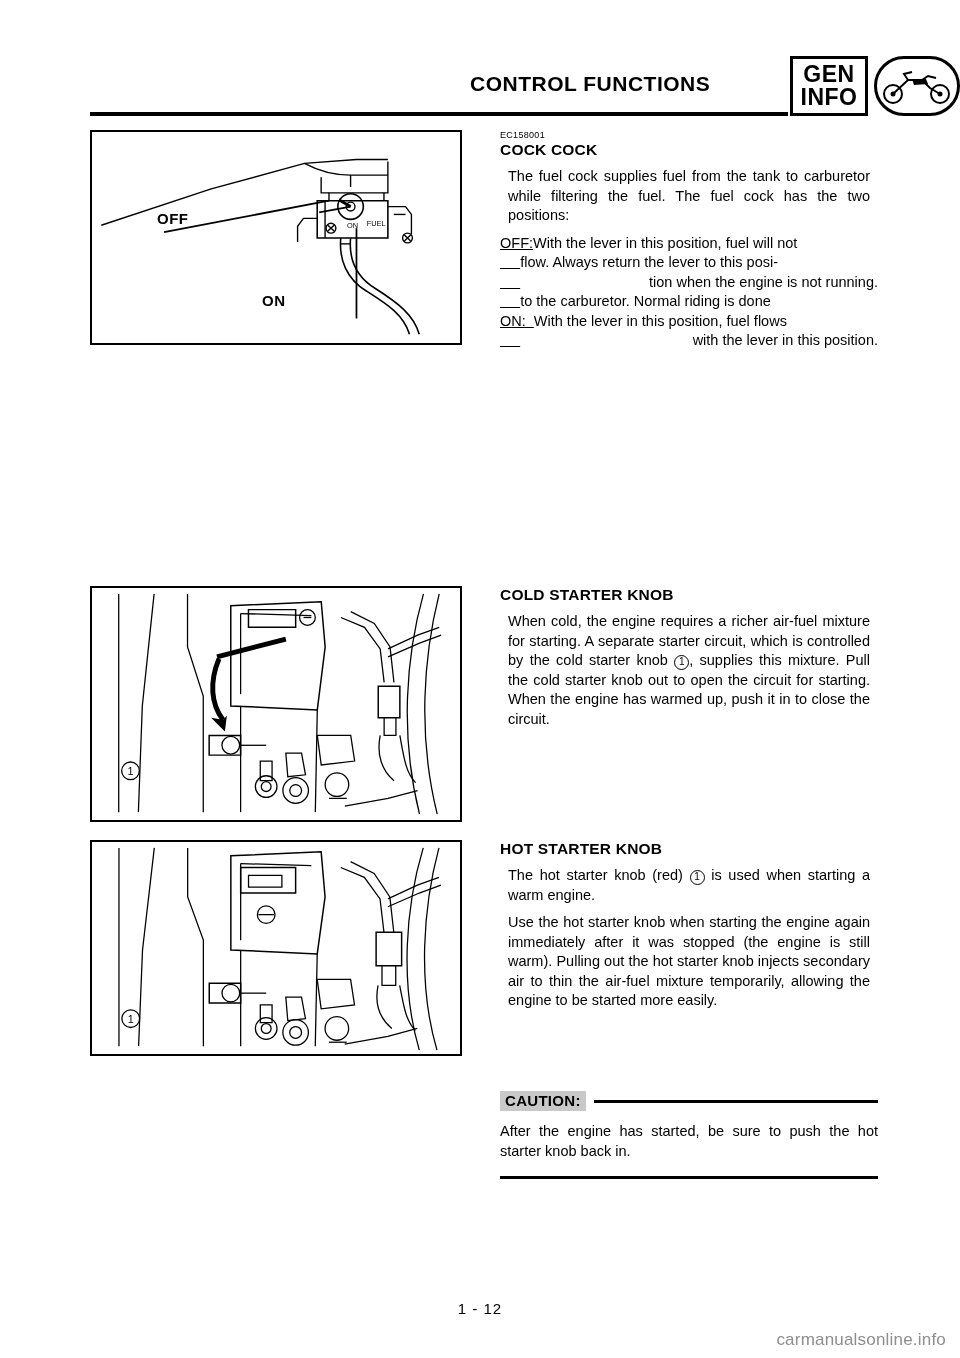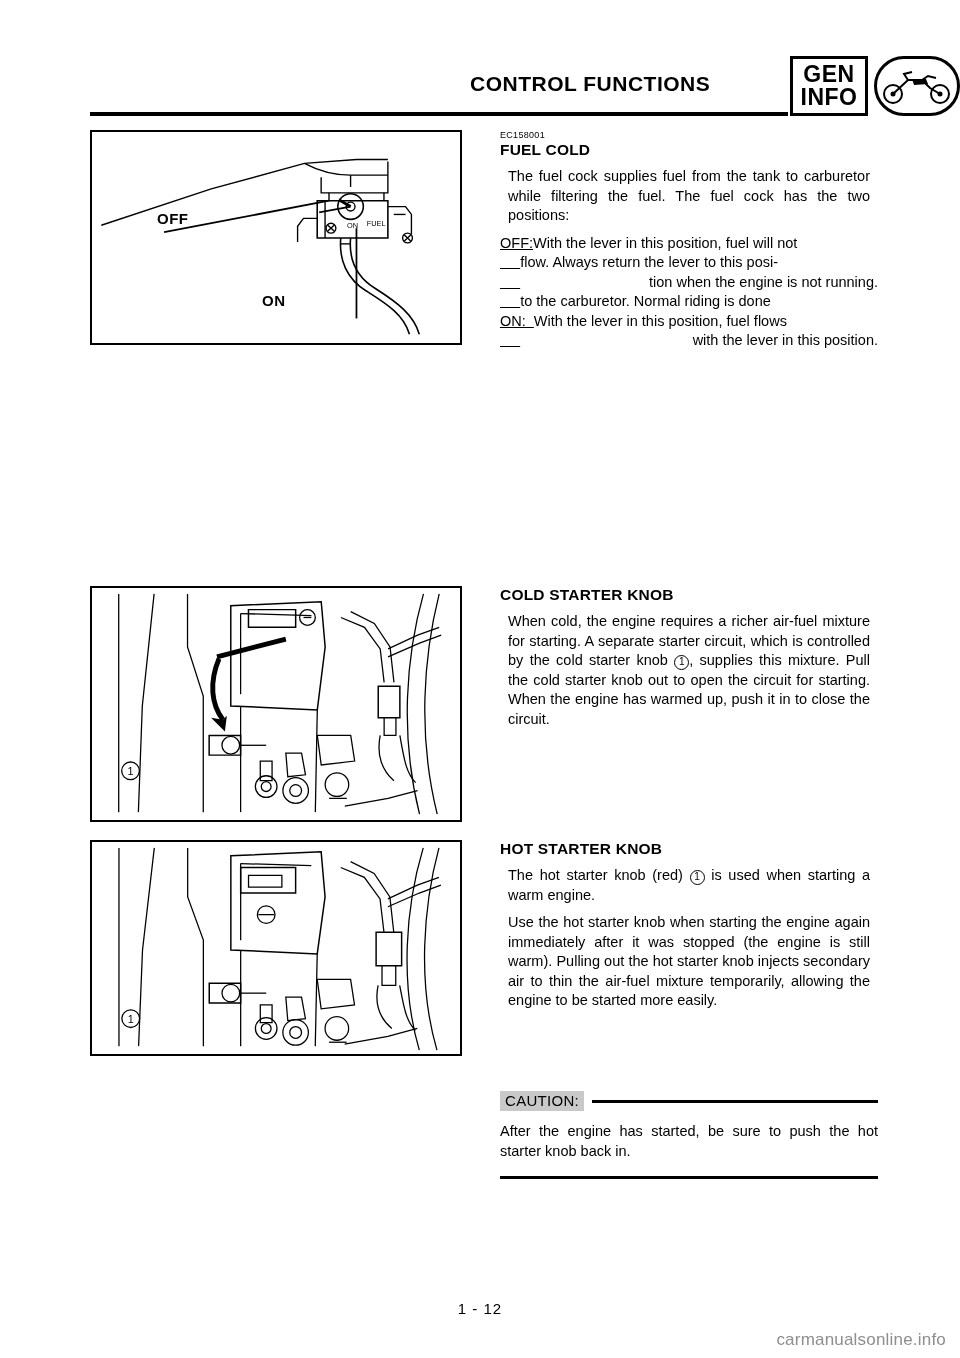--- a/index.html
+++ b/index.html
@@ -145,21 +145,21 @@
   }
   #caution-row {
     display: flex;
     align-items: center;
     height: 18px;
   }
   #caution-tag {
     background: #c9c9c9;
     color: #000;
     font-size: 15px;
-    font-weight: normal;
+    font-weight: bold;
     padding: 1px 5px 2px 5px;
     letter-spacing: 0.3px;
   }
   #caution-line {
     flex: 1;
     height: 3px;
     background: #000;
     margin-left: 8px;
   }
   #caution-text {
@@ -372,21 +372,21 @@
     </g>
     <g>
       <circle cx="38" cy="180" r="9" fill="none" stroke="#000" stroke-width="1.3"></circle>
       <text x="38" y="184" text-anchor="middle" font-family="Liberation Sans, sans-serif" font-size="11" fill="#000">1</text>
     </g>
   </svg>
 </div>
 
 <div id="col-right">
   <p class="code">EC158001</p>
-  <h2 class="sec">FUEL COLD</h2>
+  <h2 class="sec">COCK COCK</h2>
   <p class="body">The fuel cock supplies fuel from the tank to carburetor while filtering the fuel. The fuel cock has the two positions:</p>
 
   <div class="hang">
     <span class="tag">OFF:</span>
     <span class="txt">With the lever in this position, fuel will not</span>
   </div>
   <div class="hang">
     <span class="tag">&nbsp;&nbsp;&nbsp;&nbsp;&nbsp;</span>
     <span class="txt">flow. Always return the lever to this posi-</span>
   </div>

